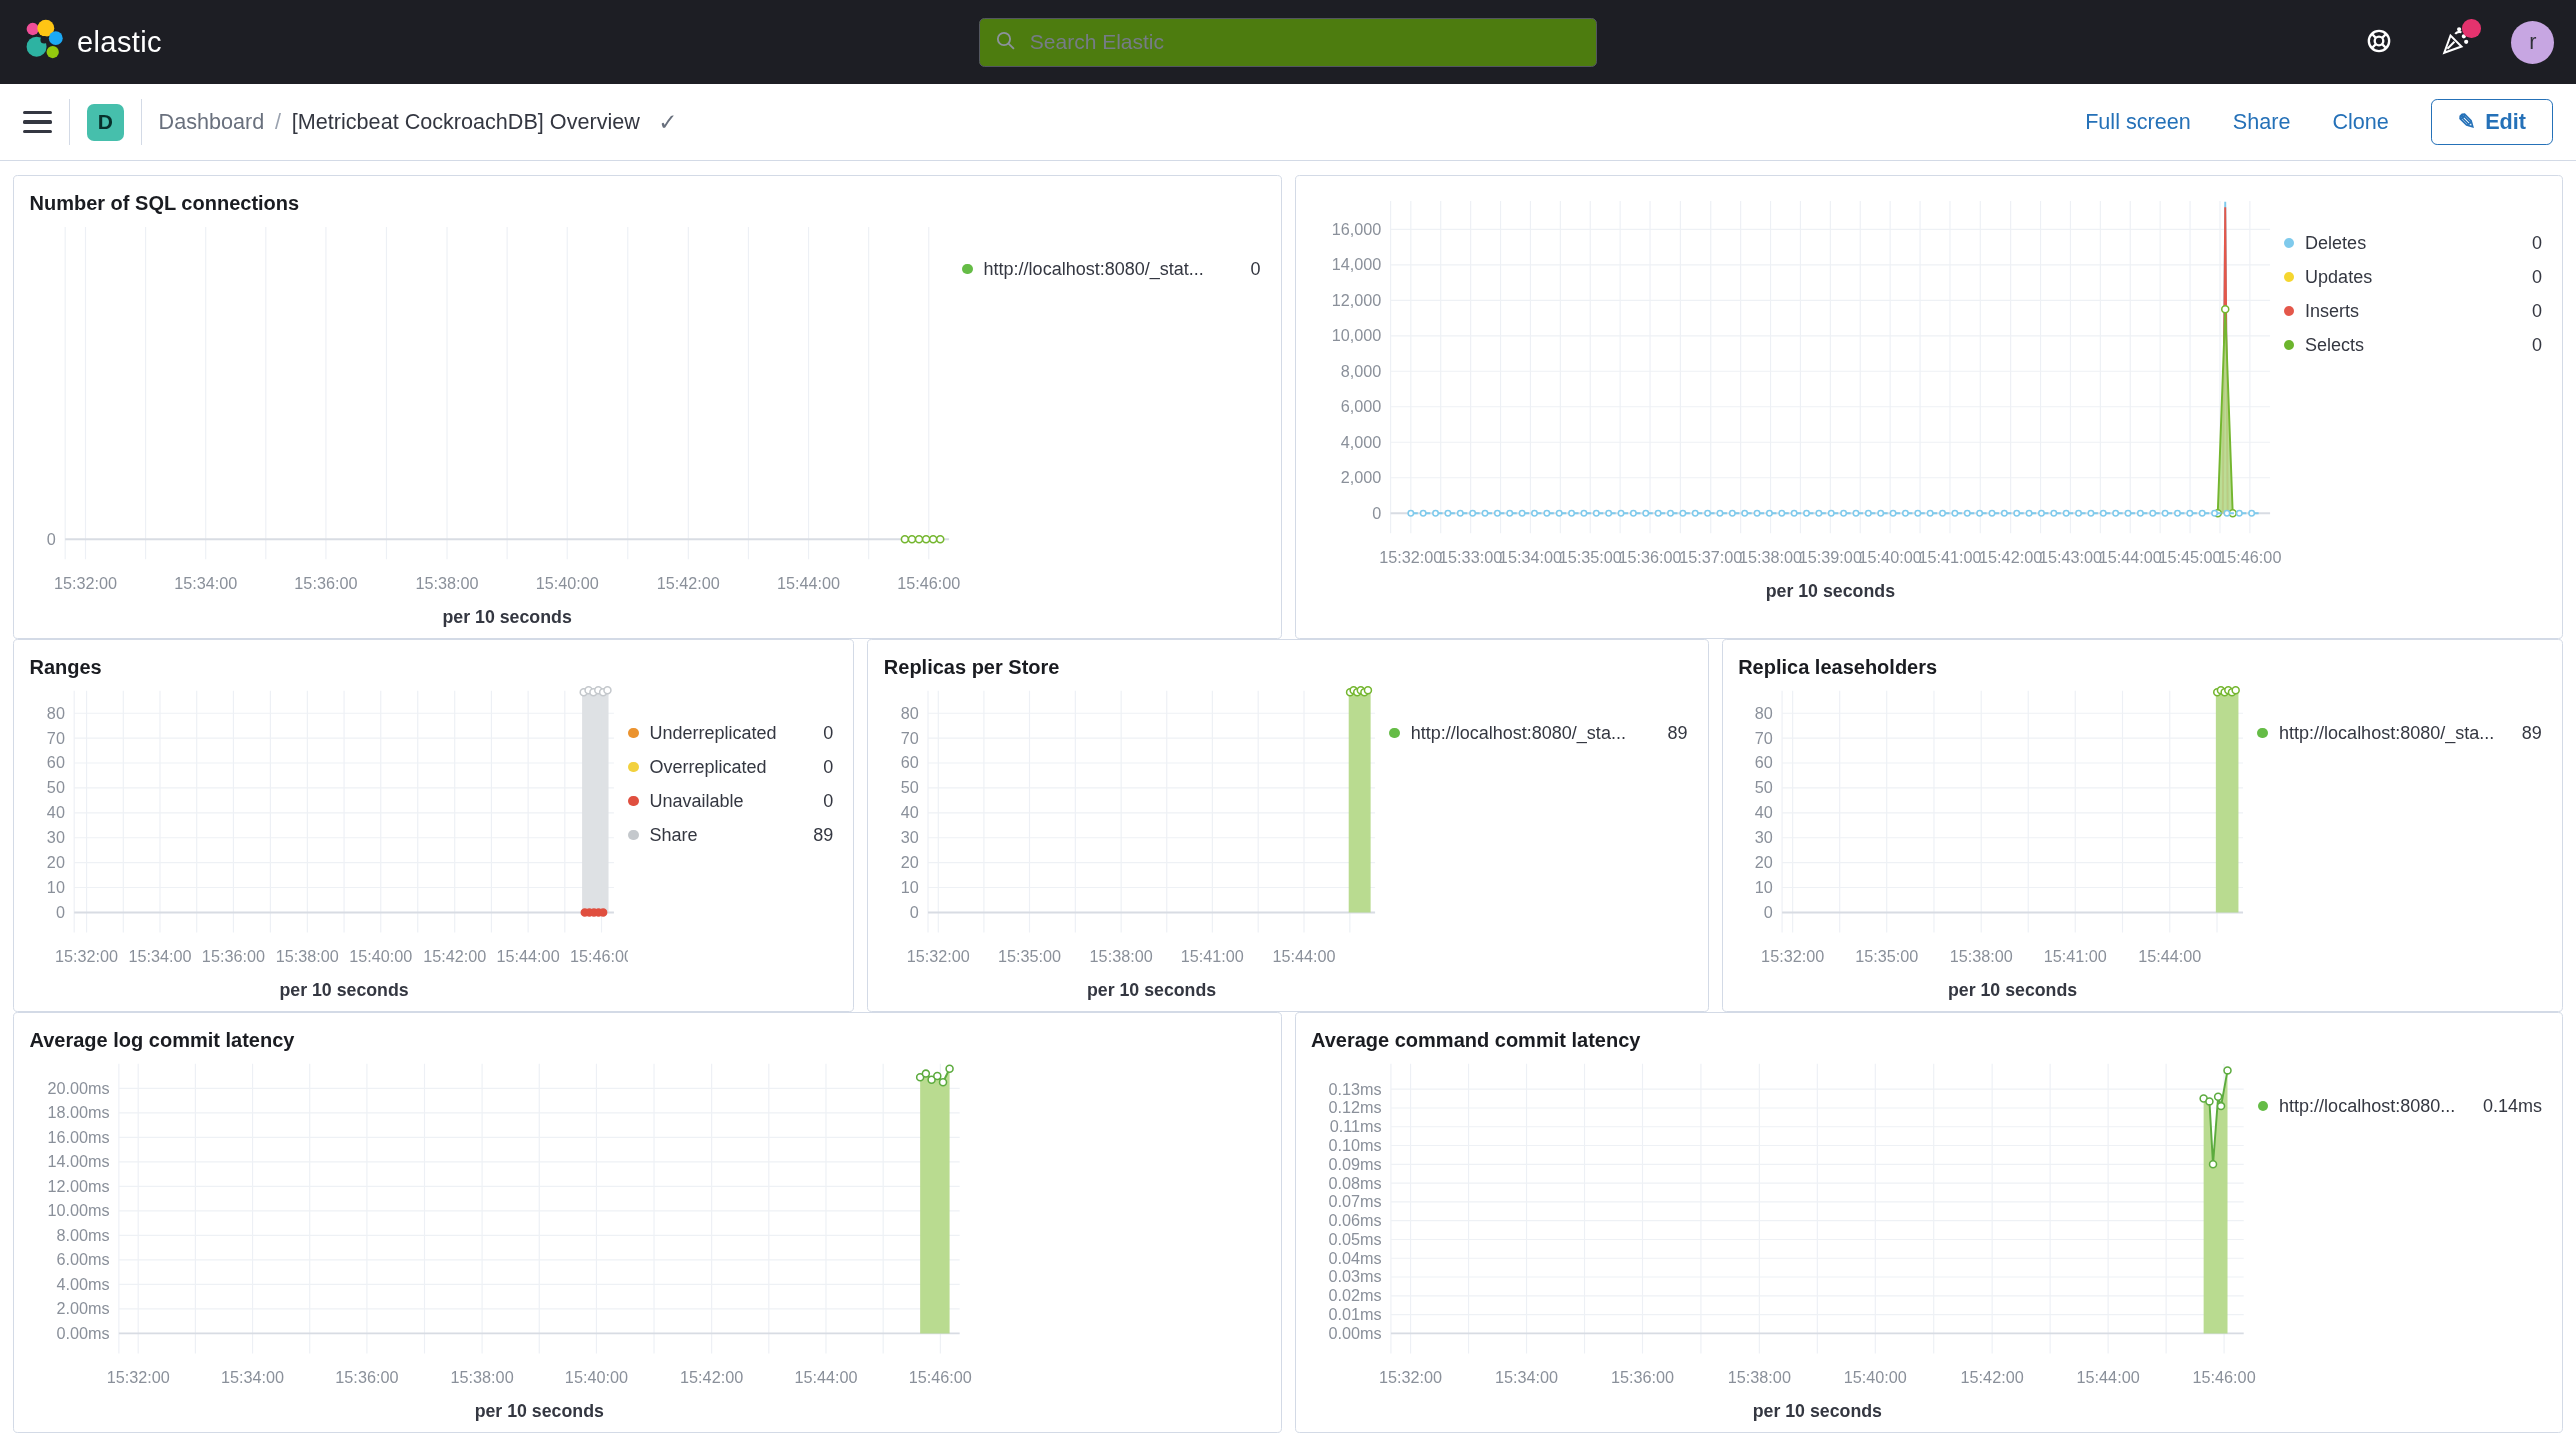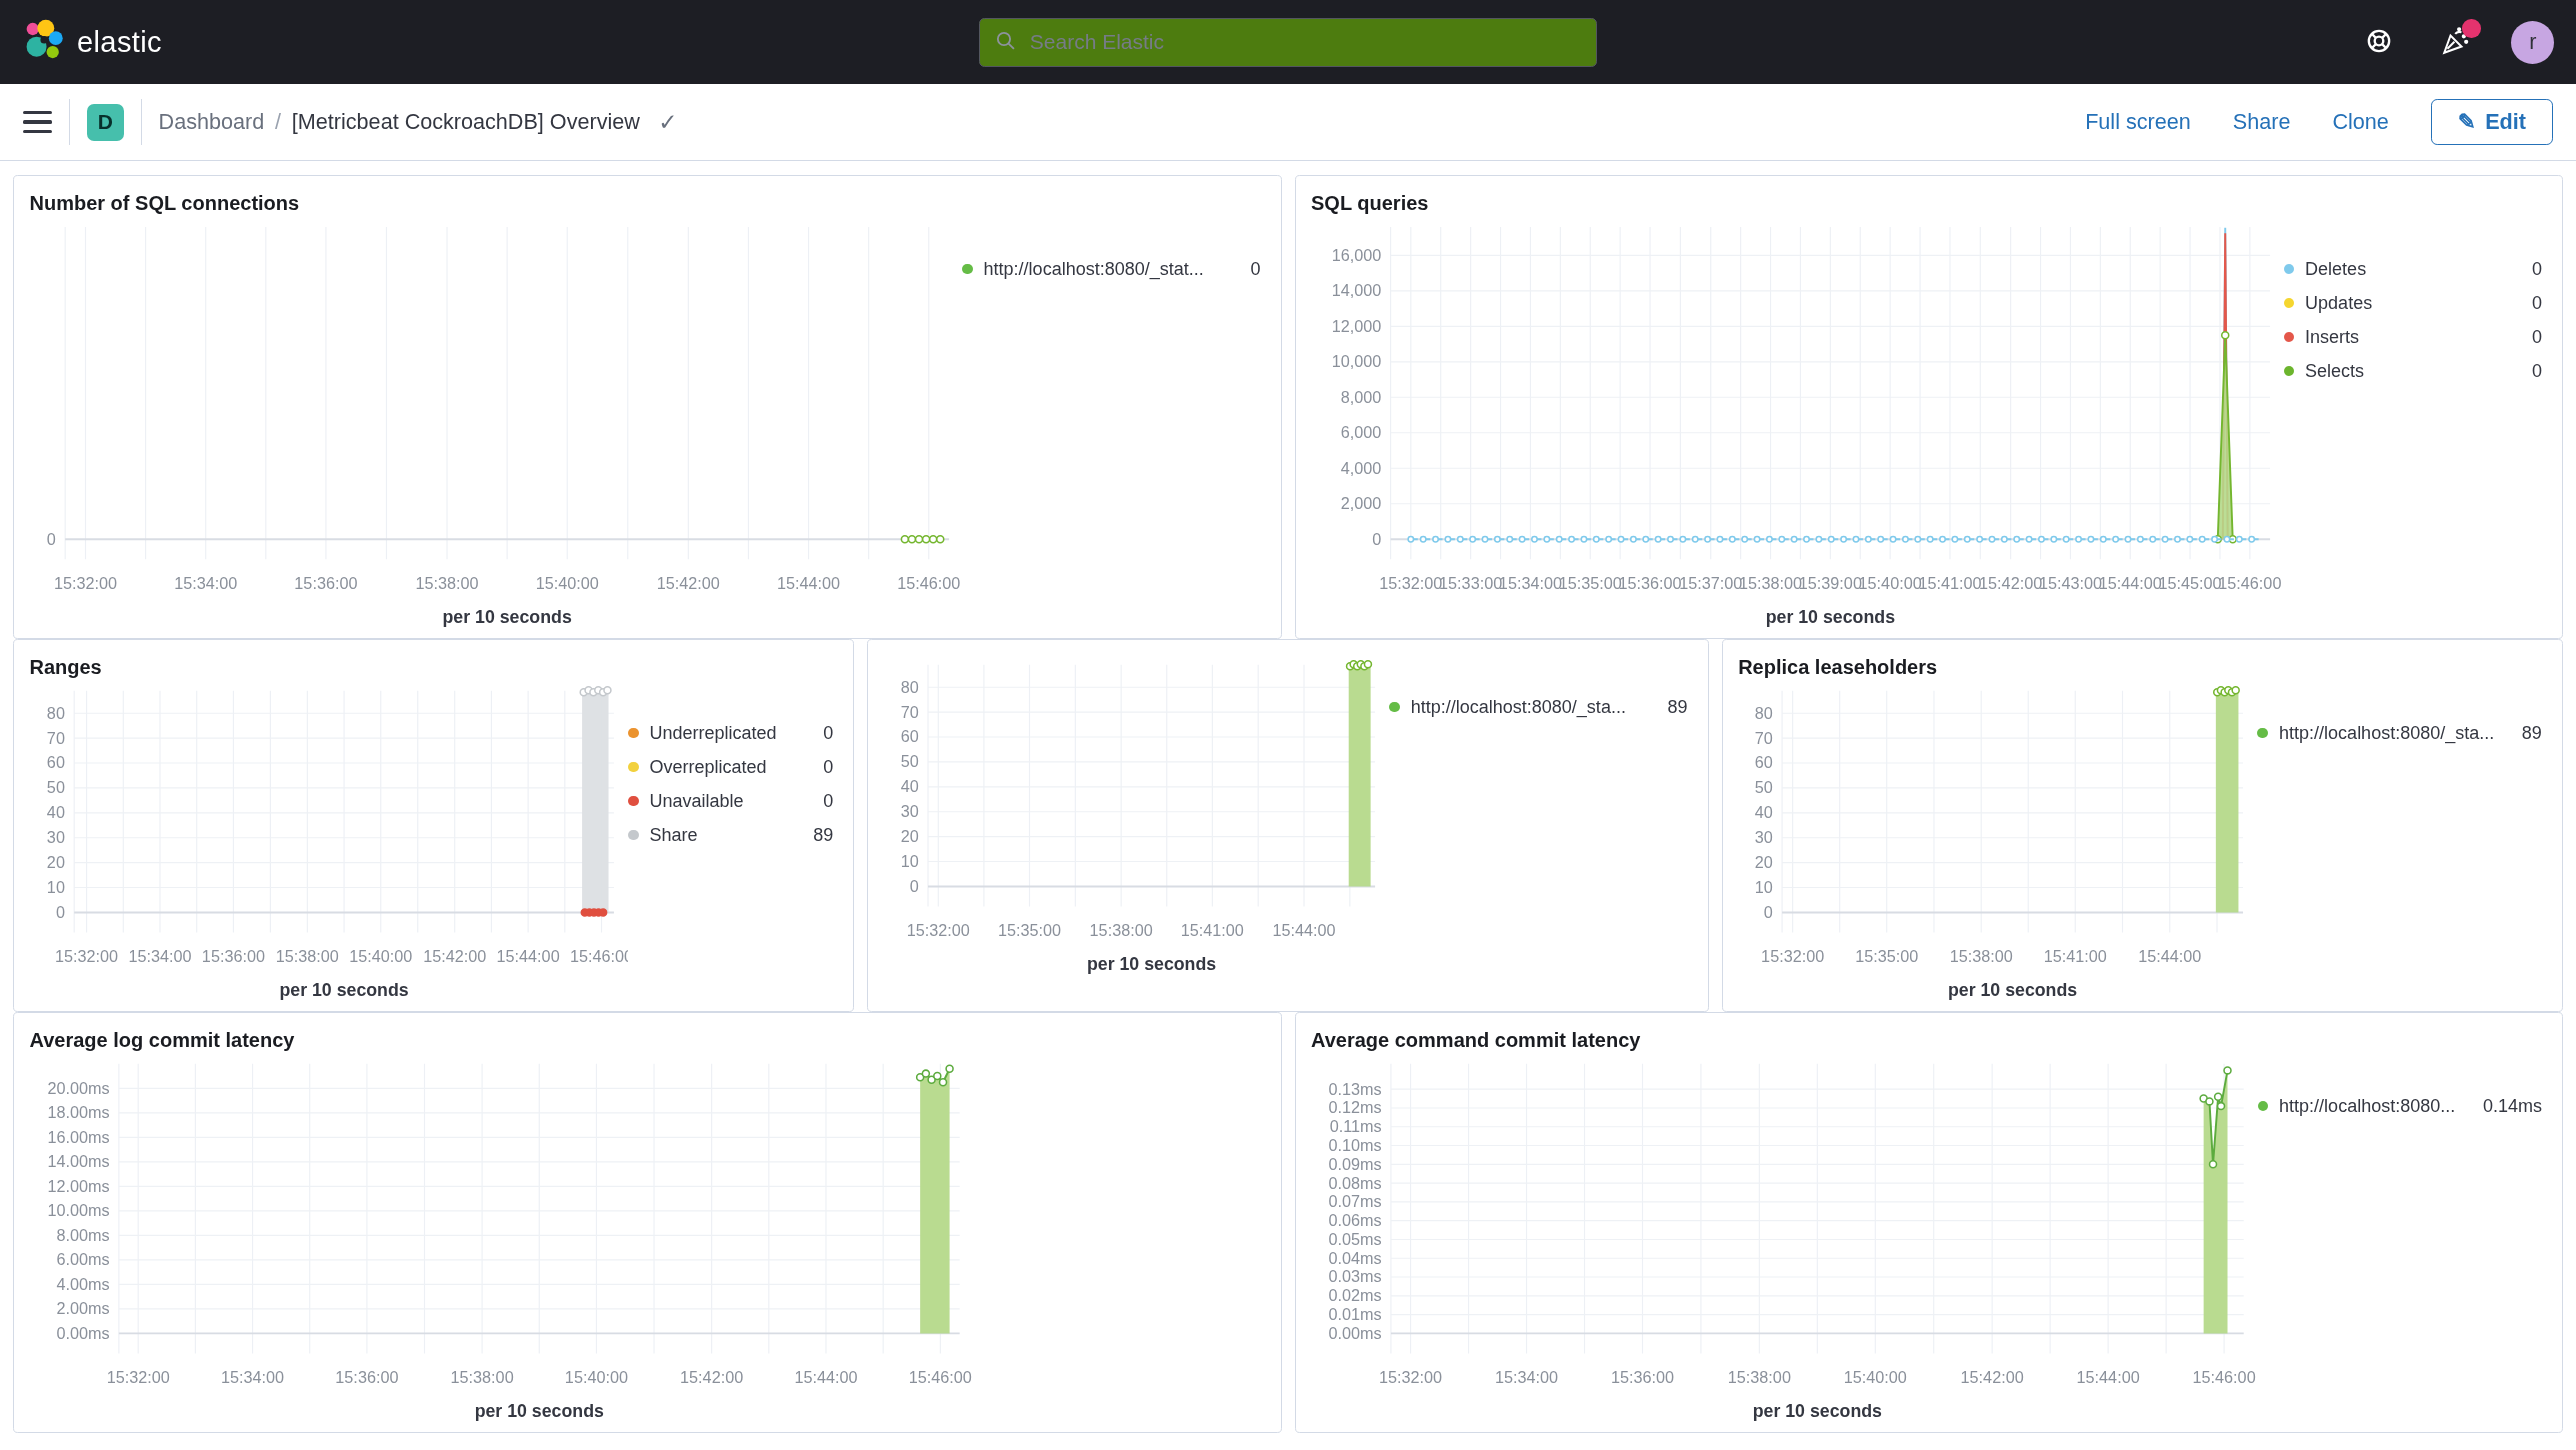--- a/index.html
+++ b/index.html
@@ -190,21 +190,20 @@
         <div class="legend" style="width: 303px;">
             <div class="li">
               <span class="dot" style="background: rgb(101, 188, 70);"></span>
               <span class="llabel">http://localhost:8080/_stat...</span>
               <span class="lval">0</span>
             </div>
           </div>
       </div>
     </div>
     <div class="panel">
-      <div class="panel-title">SQL queries</div>
       <div class="panel-body">
         <div class="chart"><svg width="973" height="413" viewBox="0 0 1259 534">
               <line x1="103" y1="14" x2="103" y2="444" stroke="#edf0f5" stroke-width="1.5"></line>
               <line x1="129.174" y1="14" x2="129.174" y2="444" stroke="#edf0f5" stroke-width="1.5"></line>
               <line x1="167.86599999999999" y1="14" x2="167.86599999999999" y2="444" stroke="#edf0f5" stroke-width="1.5"></line>
               <line x1="206.558" y1="14" x2="206.558" y2="444" stroke="#edf0f5" stroke-width="1.5"></line>
               <line x1="245.25" y1="14" x2="245.25" y2="444" stroke="#edf0f5" stroke-width="1.5"></line>
               <line x1="283.942" y1="14" x2="283.942" y2="444" stroke="#edf0f5" stroke-width="1.5"></line>
               <line x1="322.634" y1="14" x2="322.634" y2="444" stroke="#edf0f5" stroke-width="1.5"></line>
               <line x1="361.326" y1="14" x2="361.326" y2="444" stroke="#edf0f5" stroke-width="1.5"></line>
@@ -447,20 +446,21 @@
             </div>
             <div class="li">
               <span class="dot" style="background: rgb(196, 200, 204);"></span>
               <span class="llabel">Share</span>
               <span class="lval">89</span>
             </div>
           </div>
       </div>
     </div>
     <div class="panel">
+      <div class="panel-title">Replicas per Store</div>
       <div class="panel-body">
         <div class="chart"><svg width="505" height="322" viewBox="0 0 654 417">
               <line x1="57" y1="14" x2="57" y2="327" stroke="#edf0f5" stroke-width="1.5"></line>
               <line x1="70.31700000000001" y1="14" x2="70.31700000000001" y2="327" stroke="#edf0f5" stroke-width="1.5"></line>
               <line x1="129.375" y1="14" x2="129.375" y2="327" stroke="#edf0f5" stroke-width="1.5"></line>
               <line x1="188.433" y1="14" x2="188.433" y2="327" stroke="#edf0f5" stroke-width="1.5"></line>
               <line x1="247.78050000000002" y1="14" x2="247.78050000000002" y2="327" stroke="#edf0f5" stroke-width="1.5"></line>
               <line x1="307.128" y1="14" x2="307.128" y2="327" stroke="#edf0f5" stroke-width="1.5"></line>
               <line x1="366.18600000000004" y1="14" x2="366.18600000000004" y2="327" stroke="#edf0f5" stroke-width="1.5"></line>
               <line x1="425.244" y1="14" x2="425.244" y2="327" stroke="#edf0f5" stroke-width="1.5"></line>

